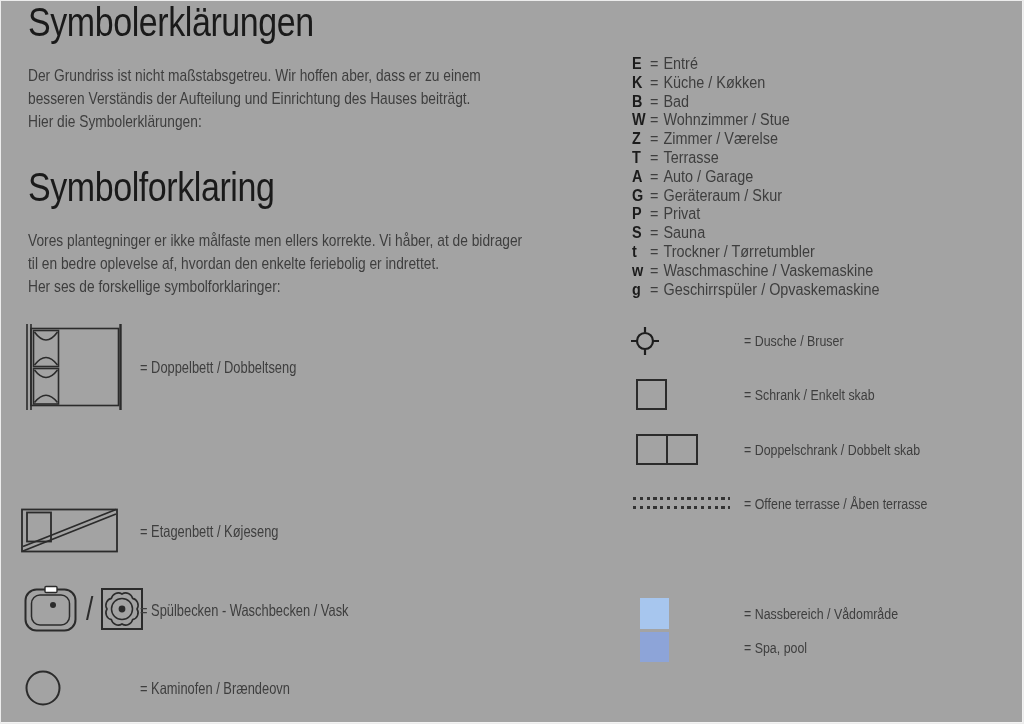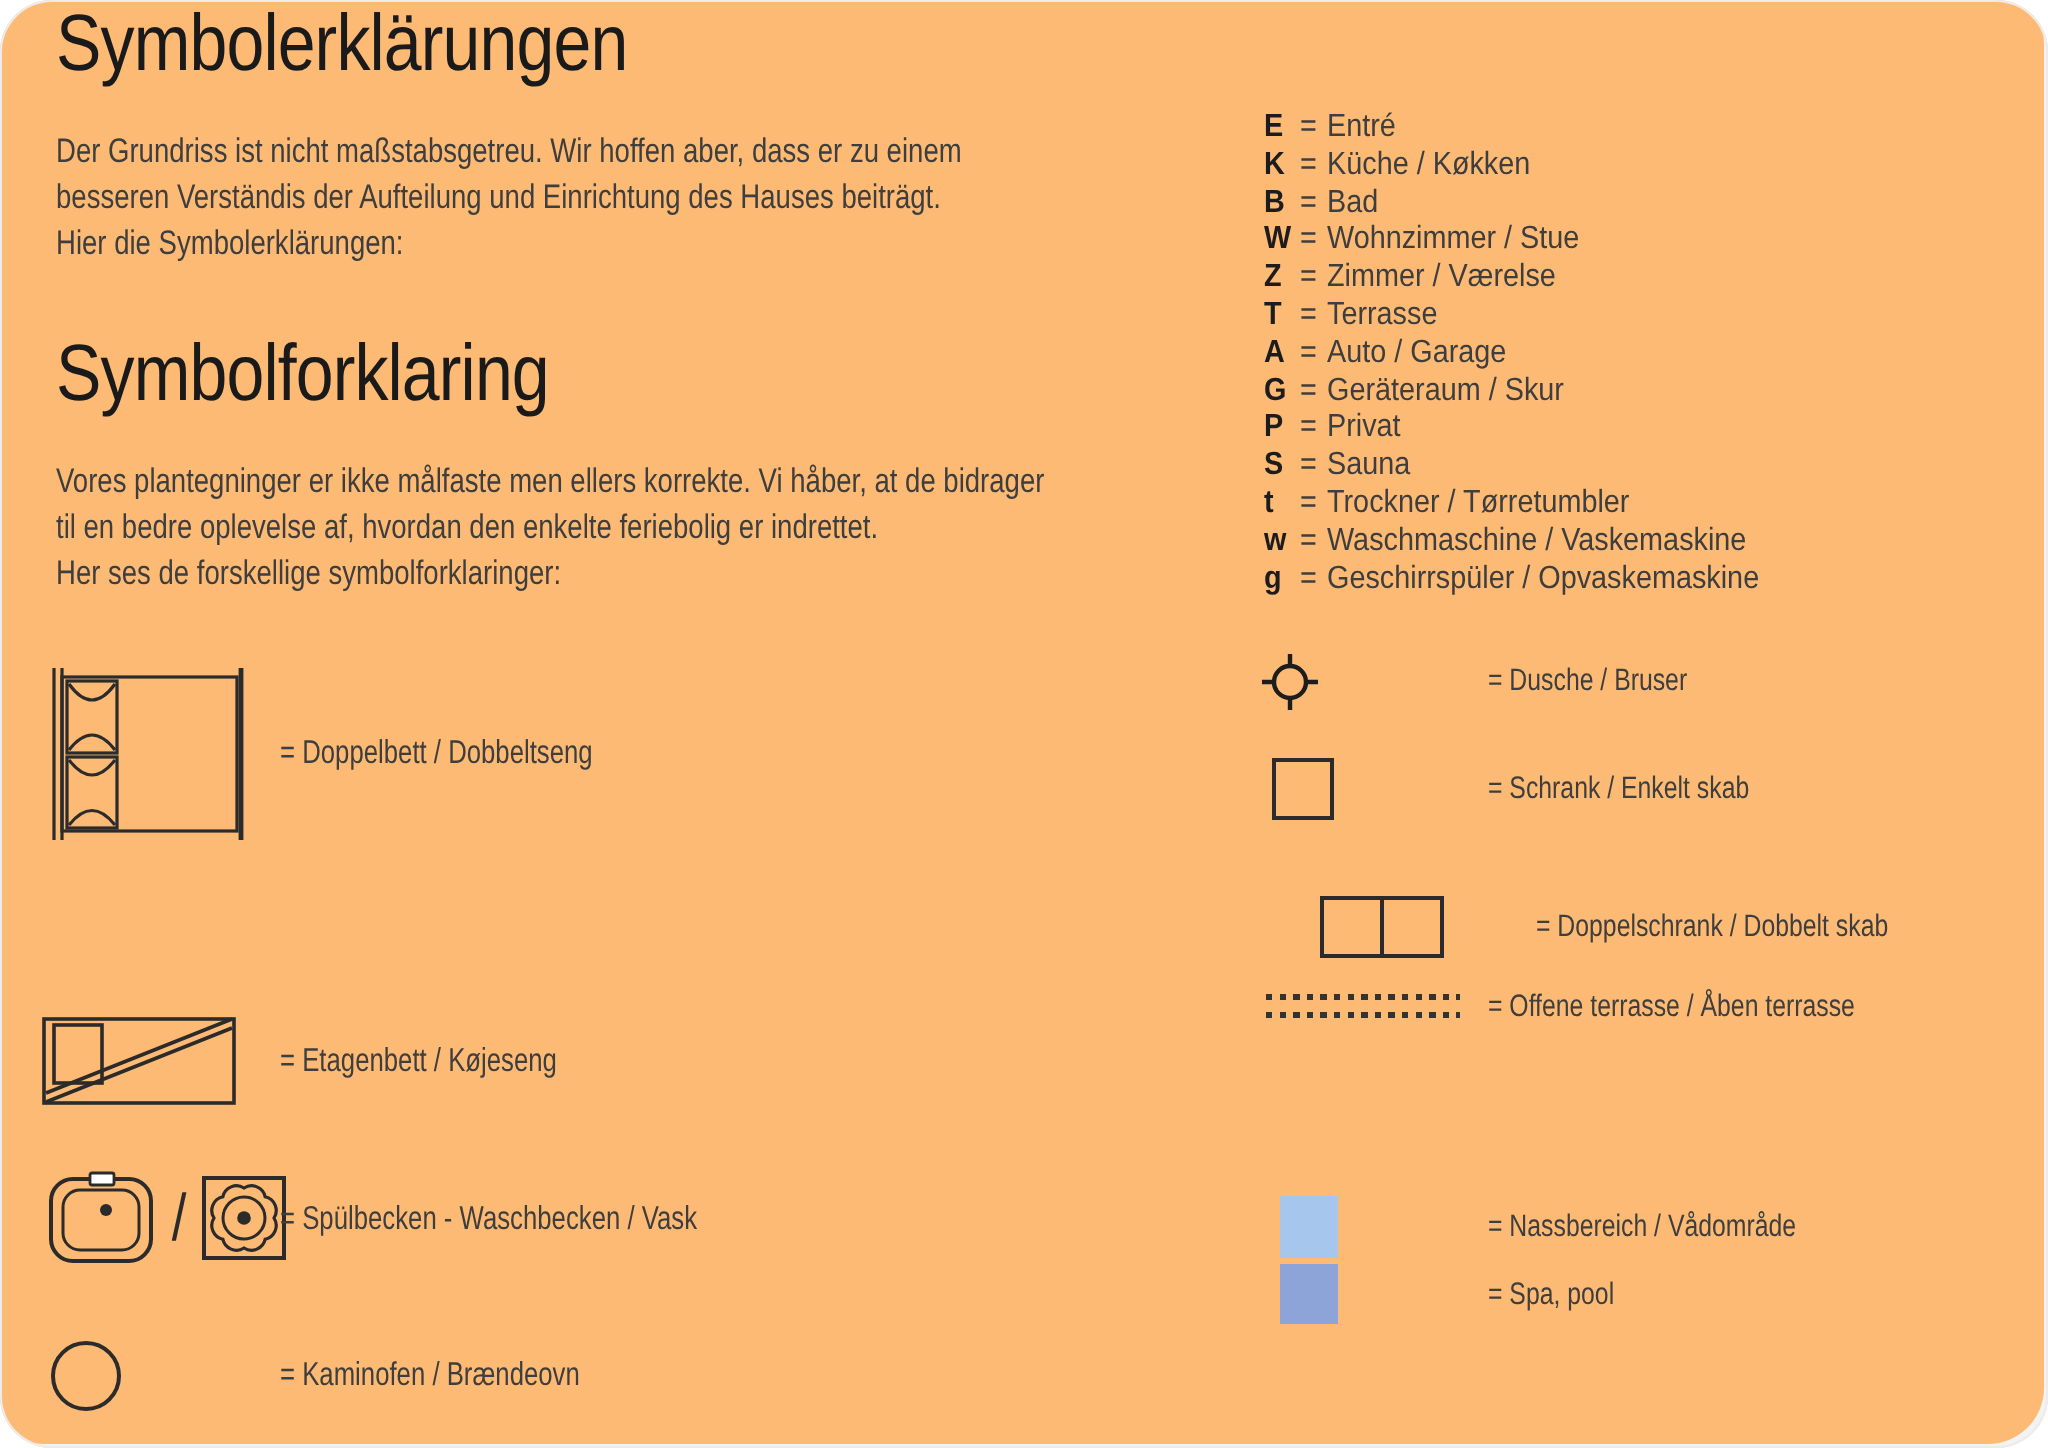--- a/index.html
+++ b/index.html
@@ -1,20 +1,19 @@
 <!DOCTYPE html>
 <html><head>
 <meta charset="utf-8">
 <style>
   html,body{margin:0;padding:0;background:#fff;}
   .page{
-    position:relative;width:1024px;height:724px;background:#fdba74;
+    position:relative;width:1024px;height:724px;background:#a3a3a3;
     font-family:"Liberation Sans","DejaVu Sans",sans-serif;overflow:hidden;
     box-shadow: inset 0 0 0 1px #ececec, inset -4px -4px 0 -2px #f3f3f3;
-    border-radius: 26px;
   }
   .h{
     position:absolute;margin:0;font-size:40px;font-weight:400;color:#1a1a1a;
     line-height:1;letter-spacing:-0.5px;white-space:nowrap;
     transform:scaleX(0.85);transform-origin:0 0;
   }
   .para{
     position:absolute;margin:0;font-size:17px;line-height:23px;color:#3e3e3e;
     white-space:pre-line;width:800px;transform:scaleX(0.81);transform-origin:0 0;
   }
@@ -112,21 +111,21 @@
         <span>=</span>
         <span>Waschmaschine / Vaskemaskine</span>
       </div>
     <div class="crow">
         <b>g</b>
         <span>=</span>
         <span>Geschirrspüler / Opvaskemaskine</span>
       </div>
   </div>
 
-  <div class="lrow" style="top:333px;height:88px;text-align:center;">
+  <div class="lrow" style="top:323px;height:88px;text-align:center;">
     <span class="sym" style="left:24px;">
       <svg width="100" height="88" viewBox="0 0 100 88" fill="none" stroke="#2b2b2b" stroke-width="1.6">
         <path d="M3,1 V87 M7,1 V87"></path>
         <rect x="7" y="5.5" width="87.5" height="77"></rect>
         <path d="M96.5,1 V87" stroke-width="2.4"></path>
         <rect x="9.5" y="7.5" width="25" height="36"></rect>
         <path d="M10.5,9 Q22,25 33.5,9 M10.5,42 Q22,27 33.5,42"></path>
         <rect x="9.5" y="45.5" width="25" height="35.5"></rect>
         <path d="M10.5,47 Q22,62 33.5,47 M10.5,79.5 Q22,65 33.5,79.5"></path>
       </svg>
@@ -186,21 +185,21 @@
 
   <div class="rrow" style="top:379px;height:31px;">
     <span class="sym" style="left:636px;">
       <svg width="31" height="31" viewBox="0 0 31 31" fill="none" stroke="#2b2b2b" stroke-width="2">
         <rect x="1" y="1" width="29" height="29"></rect>
       </svg>
     </span>
     <span class="lbl">= Schrank / Enkelt skab</span>
   </div>
 
-  <div class="rrow" style="top:448px;height:32px;margin-left:24px;">
+  <div class="rrow" style="top:434px;height:32px;">
     <span class="sym" style="left:636px;">
       <svg width="62" height="31" viewBox="0 0 62 31" fill="none" stroke="#2b2b2b" stroke-width="2">
         <rect x="1" y="1" width="60" height="29"></rect>
         <path d="M31,1 V30"></path>
       </svg>
     </span>
     <span class="lbl">= Doppelschrank / Dobbelt skab</span>
   </div>
 
   <div class="rrow" style="top:494px;height:20px;">

